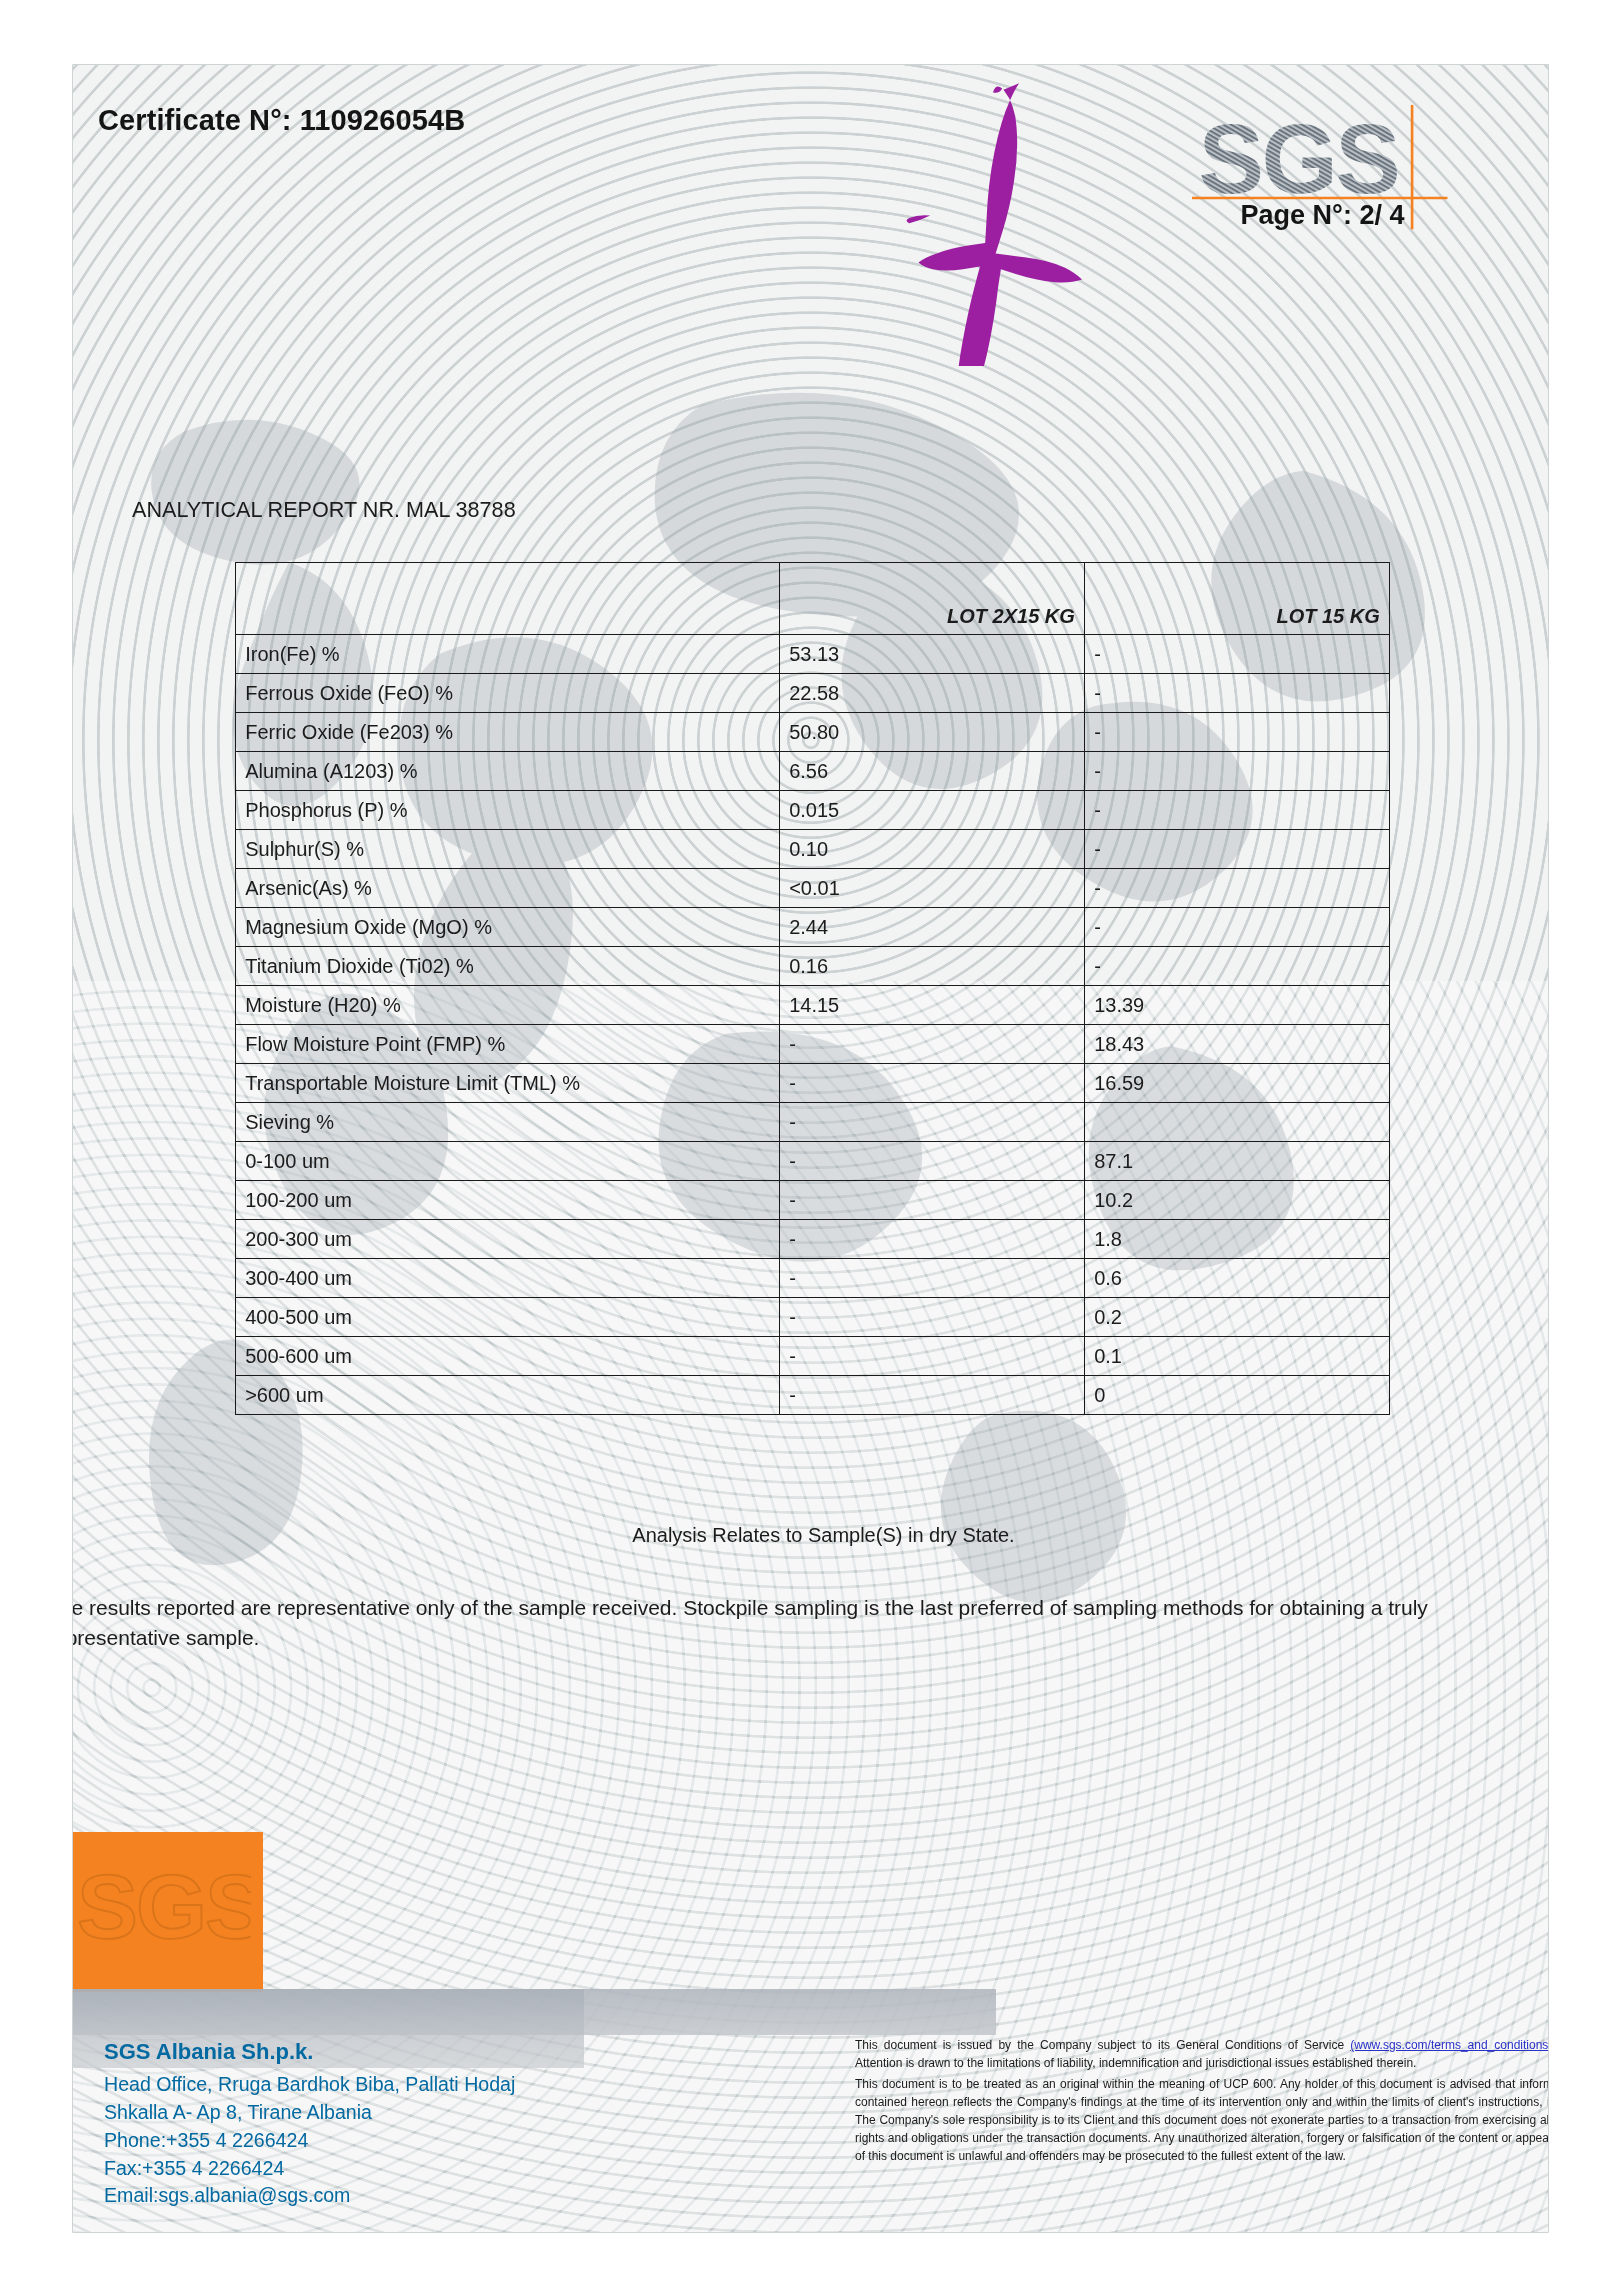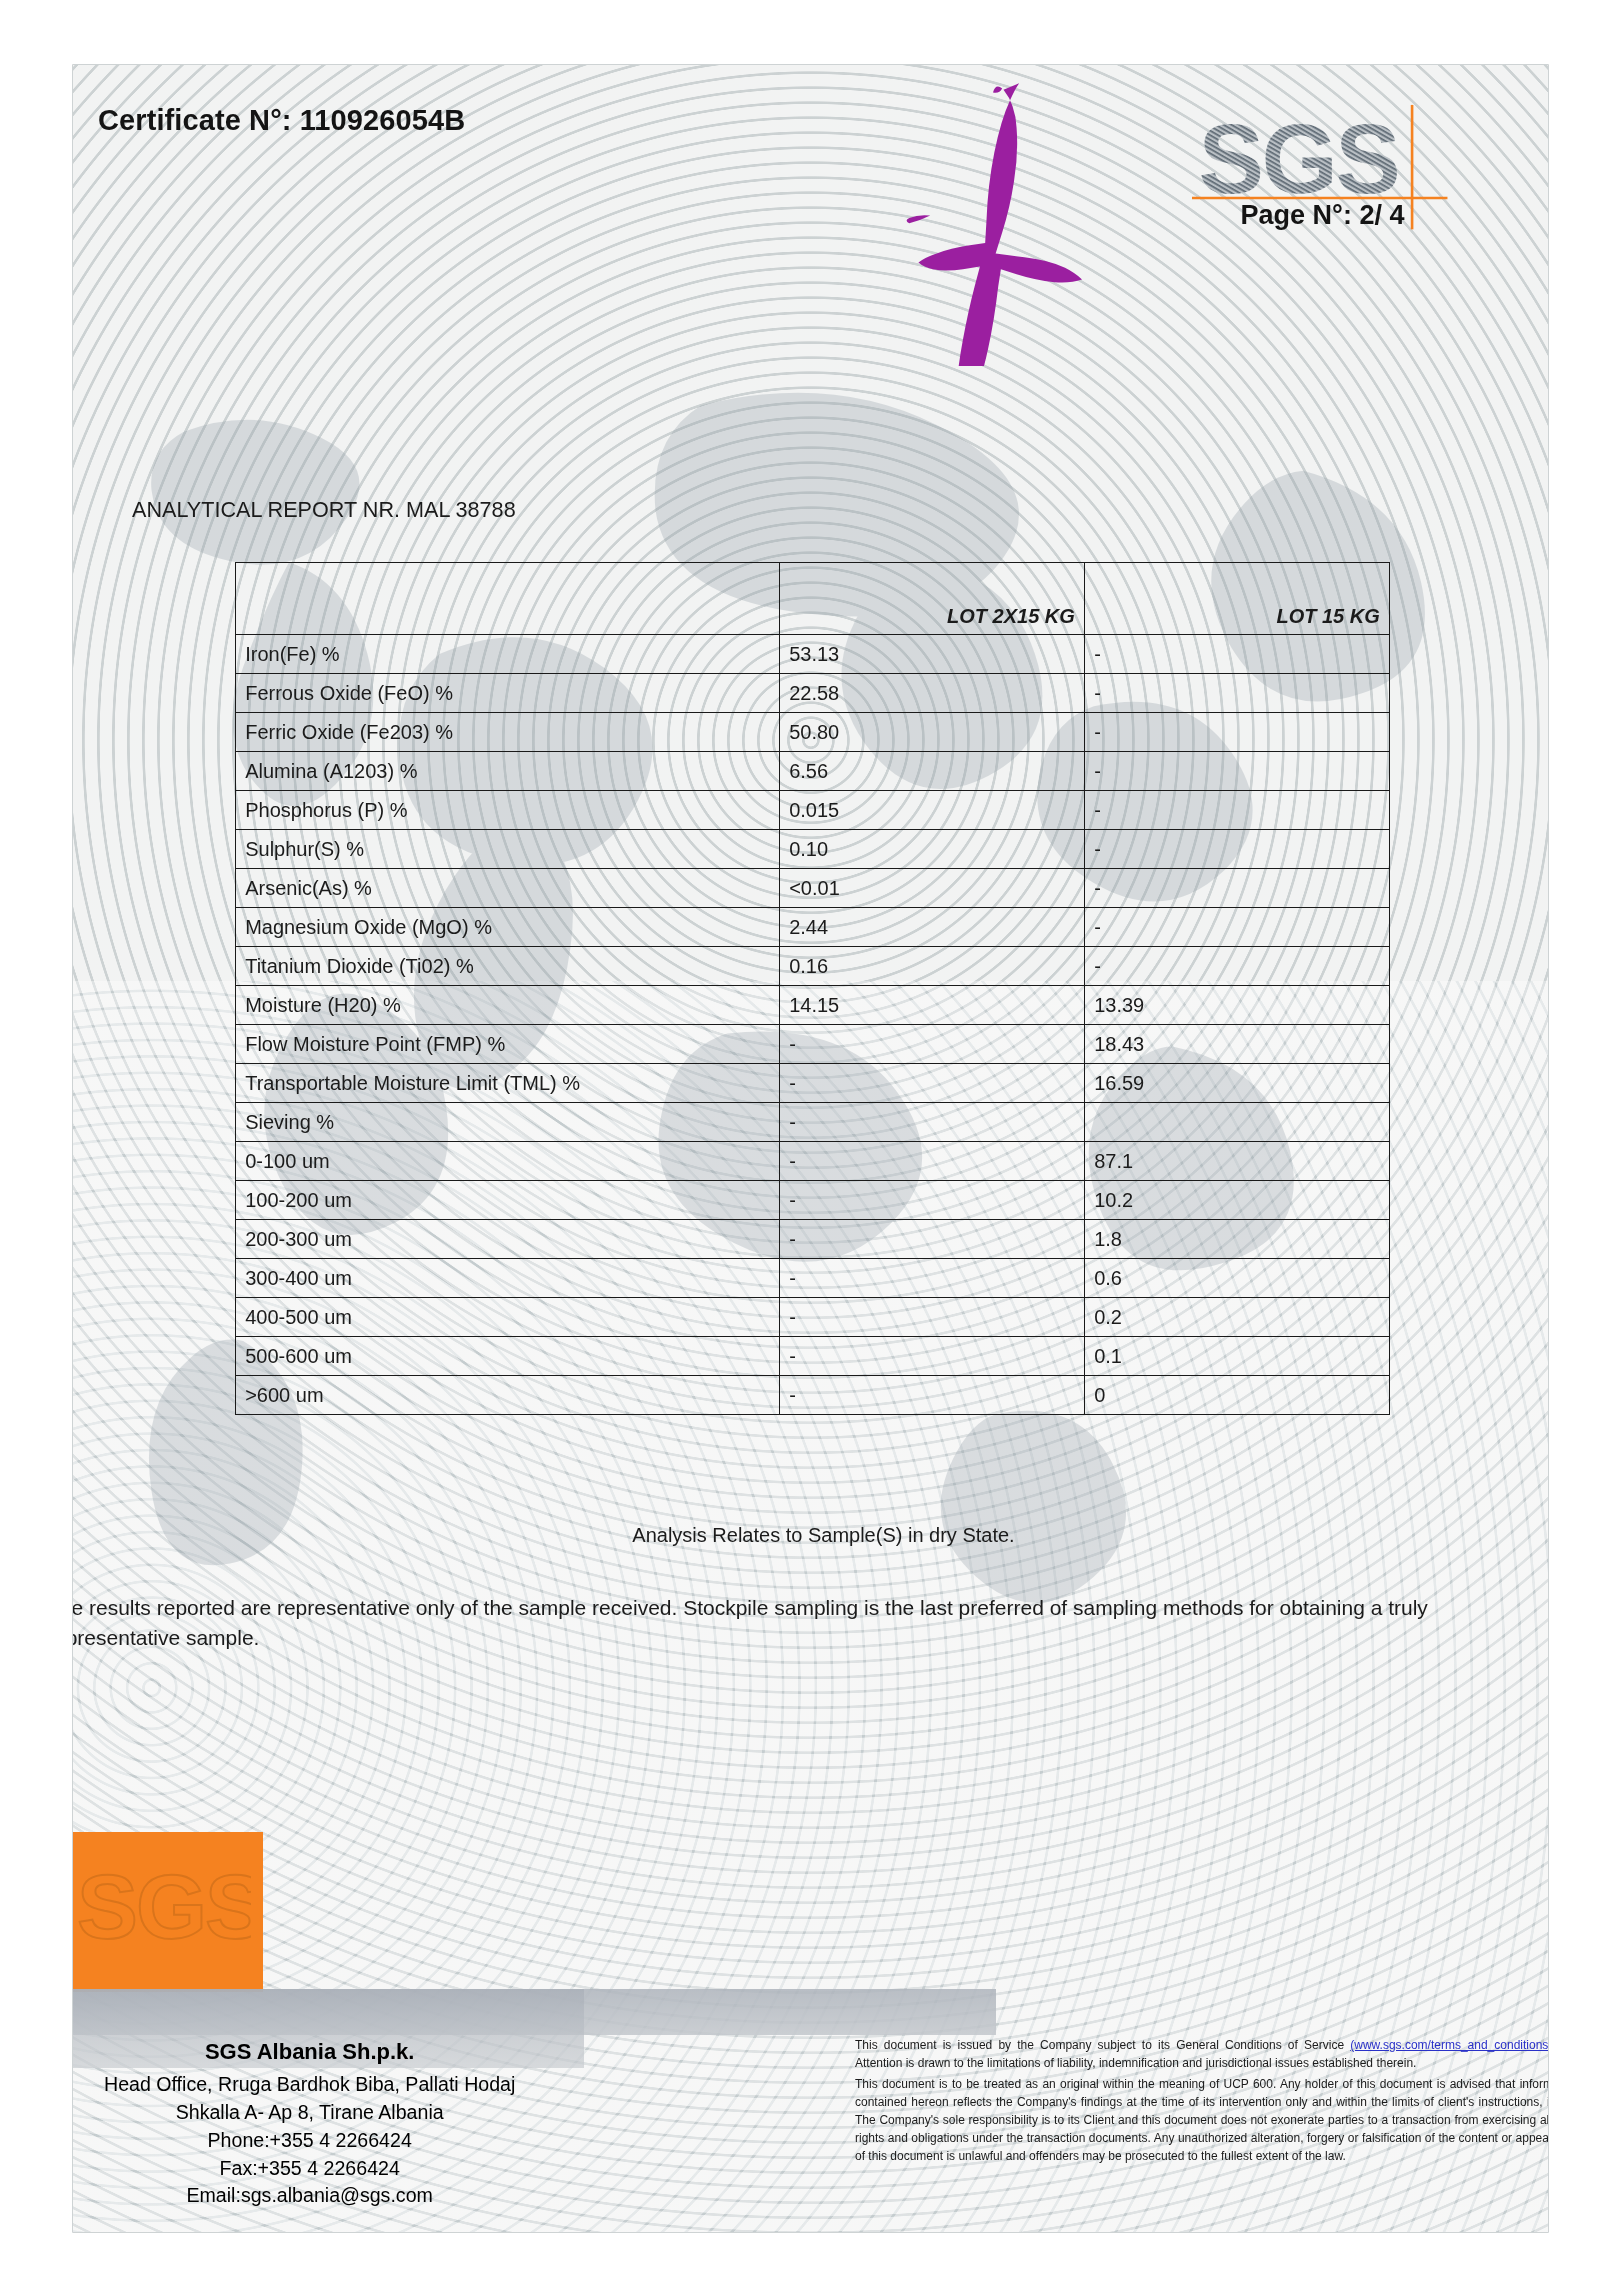--- a/index.html
+++ b/index.html
@@ -201,22 +201,21 @@
     height: 79px;
     background: linear-gradient(180deg, #a8aeb7 0%, #c8ccd0 100%);
     opacity: .7;
   }
   #address {
     position: absolute;
     left: 31px;
     top: 1971px;
     font-size: 19.6px;
     line-height: 1.42;
-    color: #000000;
-    text-align: center;
+    color: #0369a1;
   }
   #address .co-name {
     font-size: 22px;
     font-weight: bold;
     display: block;
     margin-bottom: 3.9px;
   }
   #legal {
     position: absolute;
     left: 738px;

